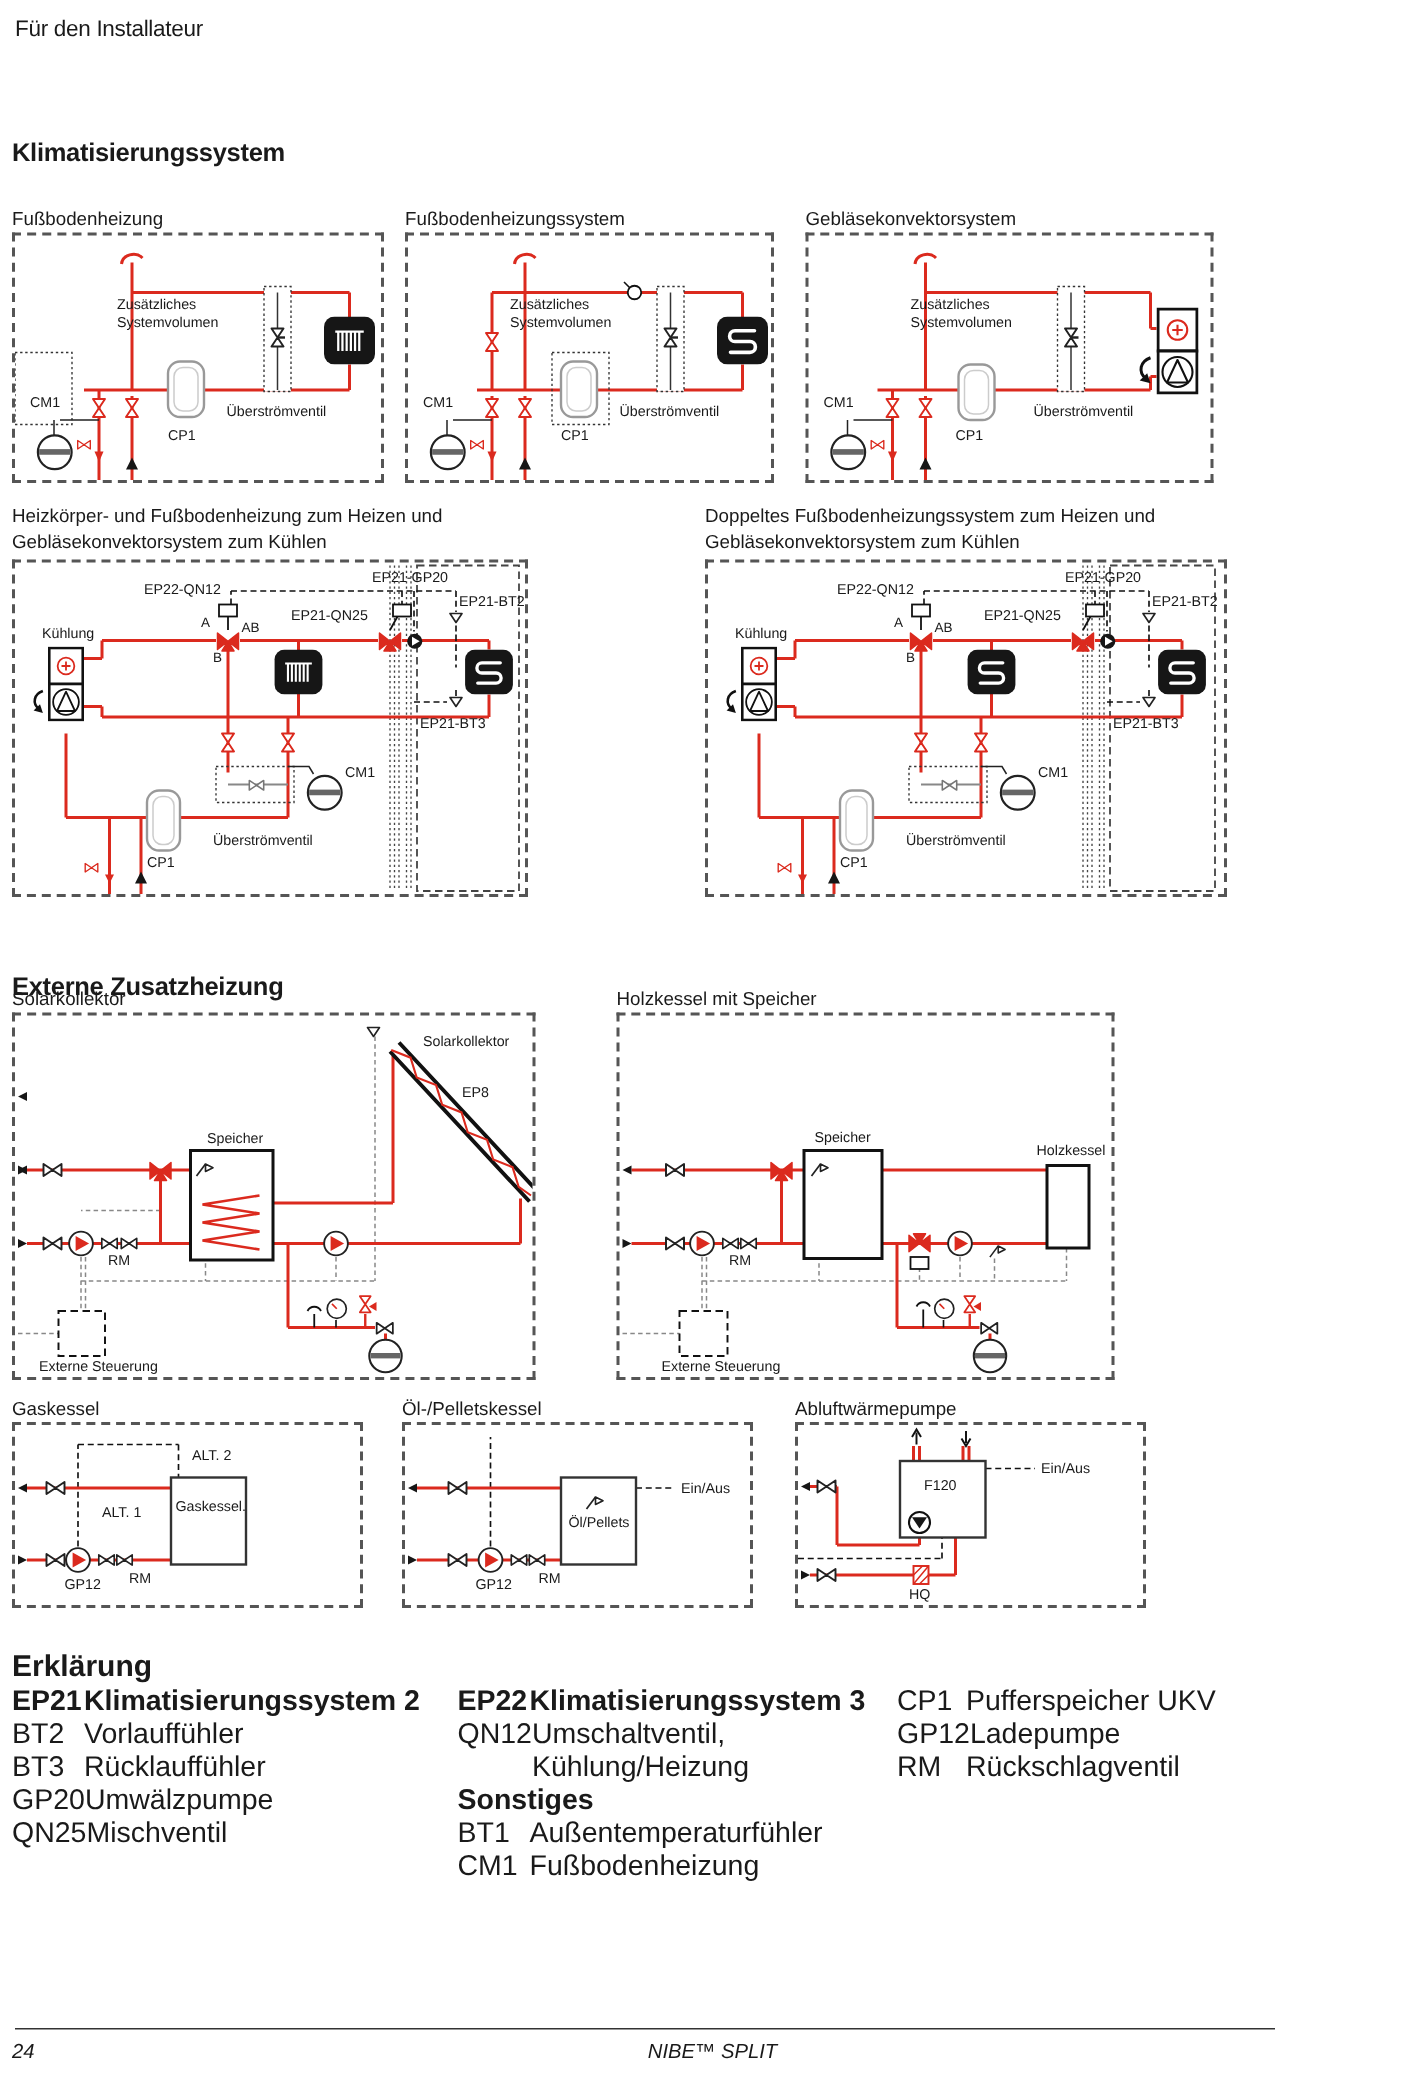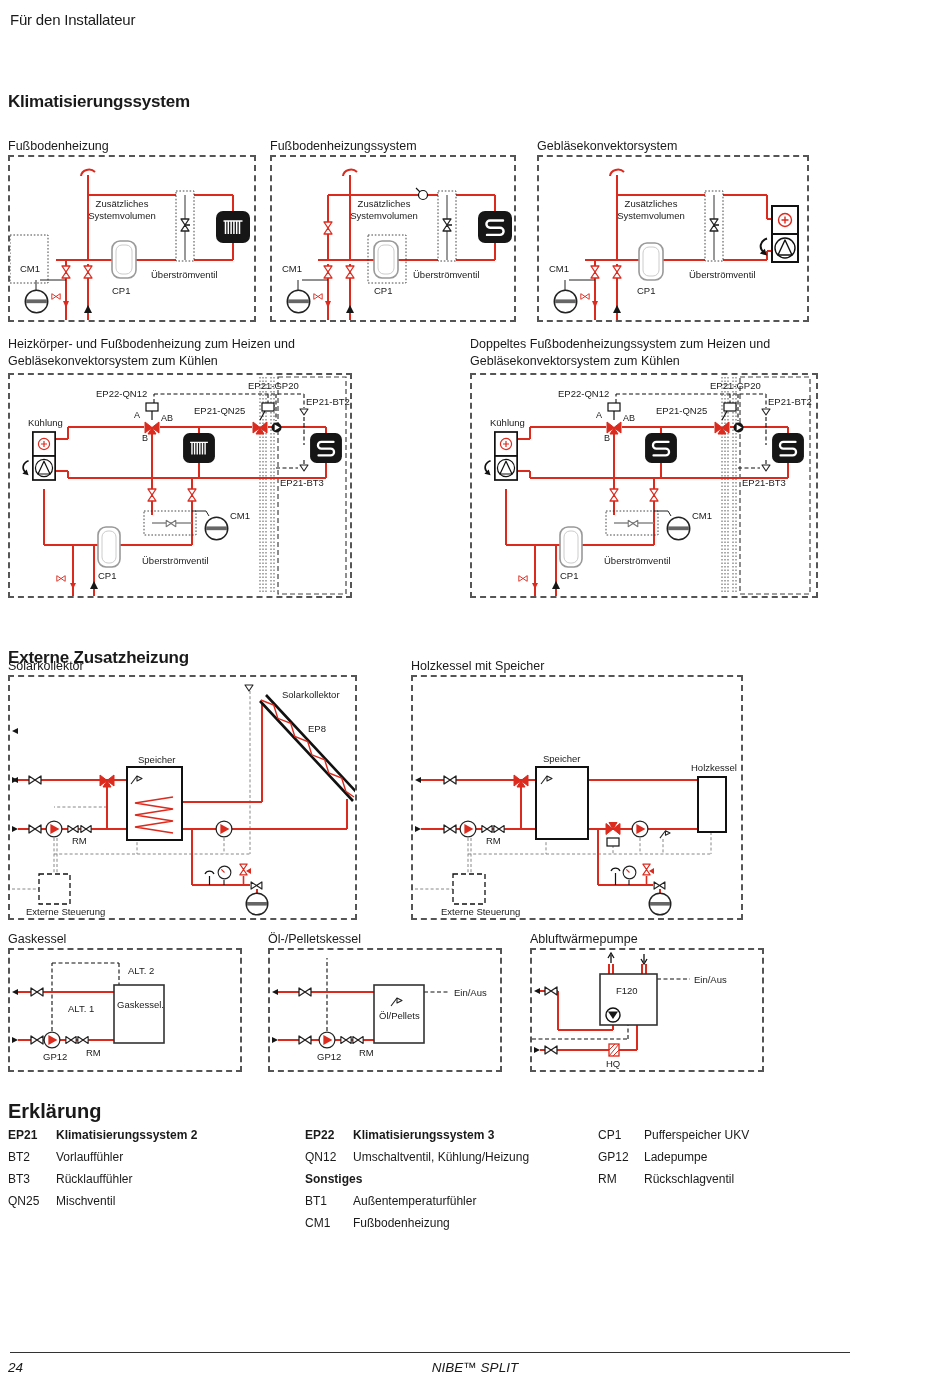--- a/index.html
+++ b/index.html
@@ -8,24 +8,24 @@
   .kicker{position:absolute;left:10px;top:11px;font-size:15px;letter-spacing:-0.2px;}
   .hbar{position:absolute;left:8px;top:32px;width:889px;height:30px;background:#b5b7b9;
         border-radius:0 26px 4px 0;}
   .hbar span{display:block;font-weight:bold;font-size:15.5px;line-height:30px;padding-left:10px;}
   .sechead{position:absolute;font-weight:bold;font-size:17px;letter-spacing:-0.2px;}
   .pwrap{position:absolute;}
   .ptitle{font-size:12.5px;line-height:17px;white-space:nowrap;}
   .pbox{position:relative;border:2px dashed #555;background:#fff;}
   .pbox svg{display:block;}
   .lbl{position:absolute;font-size:9.5px;line-height:11px;white-space:nowrap;color:#1a1a1a;}
-  .lbl.c{text-align:center;}
+  .lbl.c{}
   .lbl.s{font-size:9px;}
   .lg-head{position:absolute;left:8px;top:1100px;font-weight:bold;font-size:20px;}
-  .lg-col{position:absolute;font-size:12px;}
+  .lg-col{position:absolute;font-size:19px;}
   .lg-row{display:flex;line-height:22px;}
   .lg-code{flex:0 0 48px;}
   .lg-col.c3 .lg-code{flex:0 0 46px;}
   .lg-row.b{font-weight:bold;}
   .f-rule{position:absolute;left:10px;top:1352px;width:933px;border-top:1.6px solid #333;}
   .f-page{position:absolute;left:8px;top:1360px;font-size:13.5px;font-style:italic;}
   .f-brand{position:absolute;left:0;top:1360px;width:950px;text-align:center;font-size:13.5px;font-style:italic;}
 </style>
 </head>
 <body>
@@ -490,20 +490,24 @@
       </div>
     <div class="lg-row">
         <span class="lg-code">BT2</span>
         <span>Vorlauffühler</span>
       </div>
     <div class="lg-row">
         <span class="lg-code">BT3</span>
         <span>Rücklauffühler</span>
       </div>
     <div class="lg-row">
+        <span class="lg-code">GP20</span>
+        <span>Umwälzpumpe</span>
+      </div>
+    <div class="lg-row">
         <span class="lg-code">QN25</span>
         <span>Mischventil</span>
       </div>
   </div>
   <div class="lg-col" style="left:305px;top:1124px;width:290px">
     <div class="lg-row b">
         <span class="lg-code">EP22</span>
         <span>Klimatisierungssystem 3</span>
       </div>
     <div class="lg-row">

